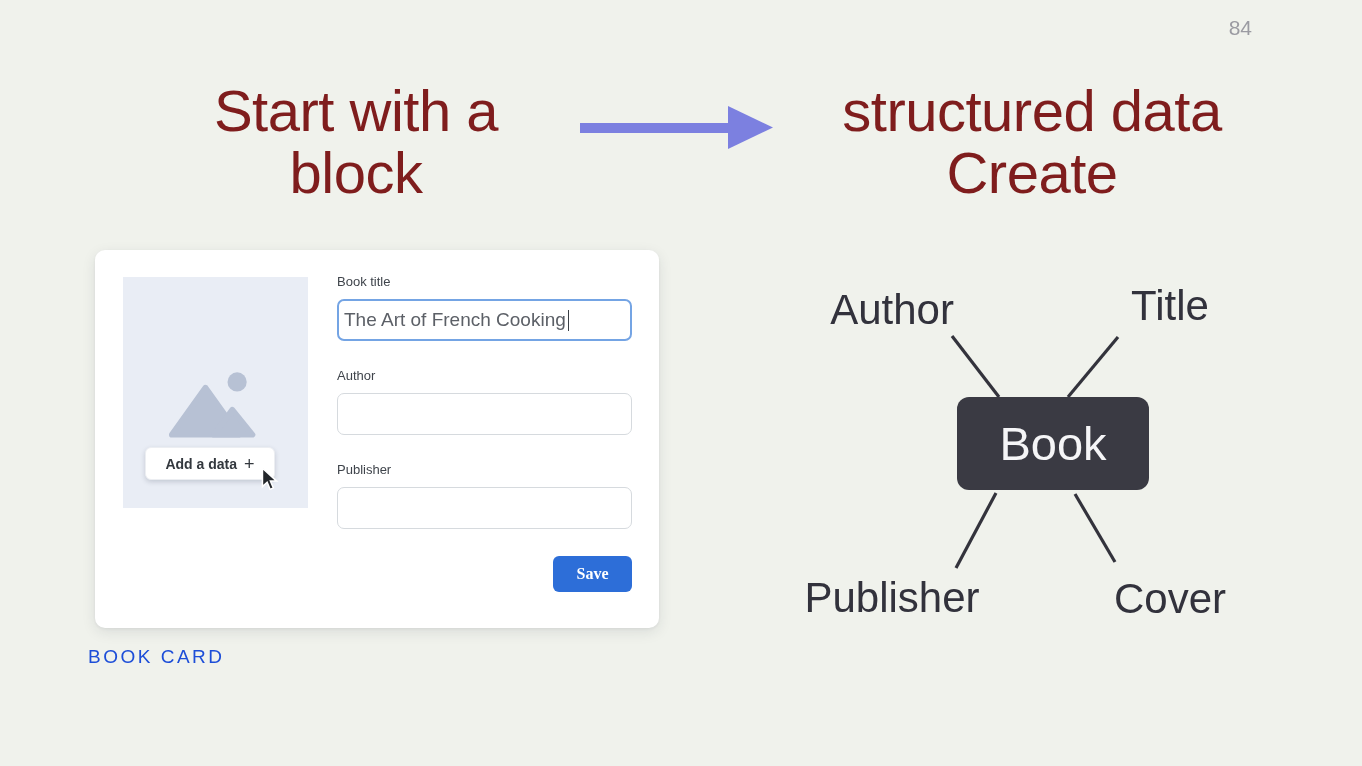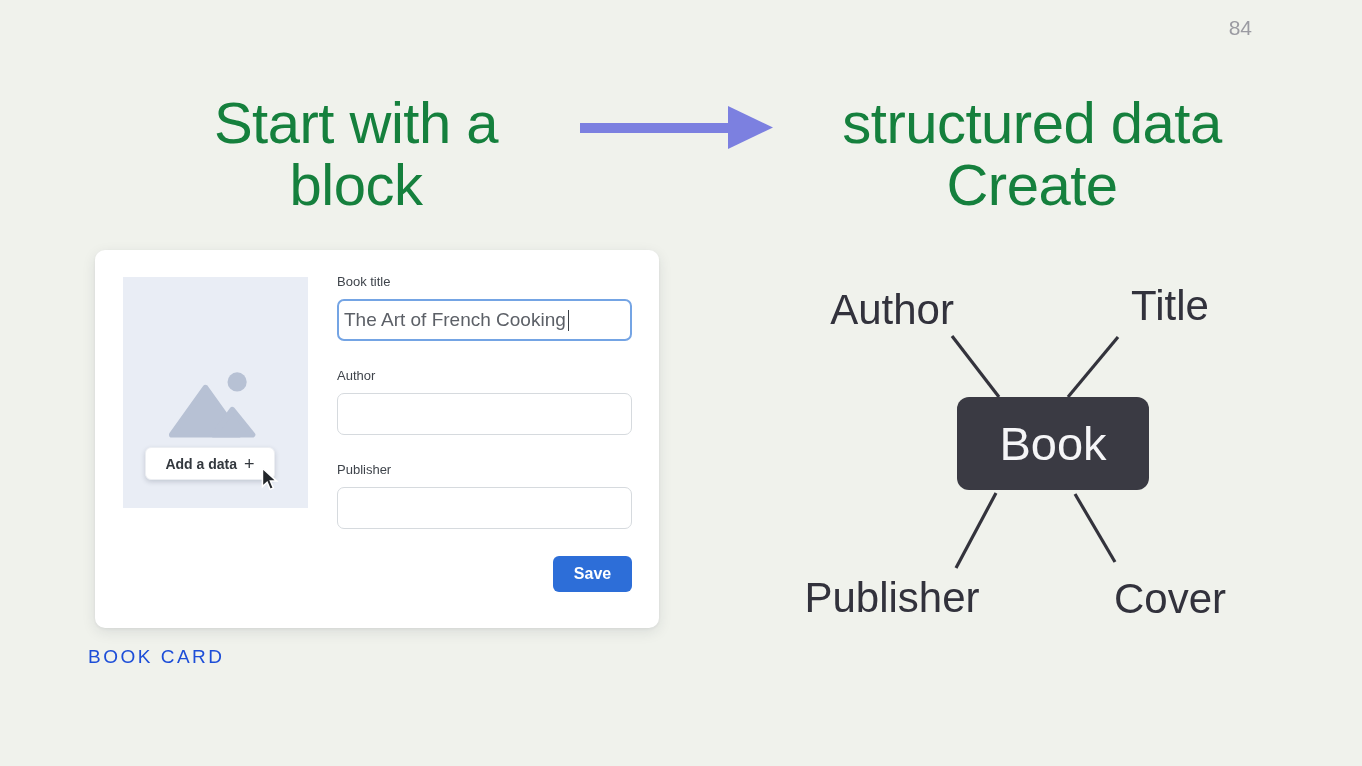--- a/index.html
+++ b/index.html
@@ -21,26 +21,26 @@
     position: absolute;
     top: 16px;
     right: 22px;
     font-size: 21px;
     color: #9b9ba2;
   }
 
   
   .heading {
     position: absolute;
-    top: 92px;
+    top: 80px;
     text-align: center;
     font-size: 58px;
     line-height: 62px;
     font-weight: 400;
-    color: #15803d;
+    color: #7f1d1d;
     letter-spacing: -0.5px;
   }
   .heading-left  { left: 136px; width: 440px; }
   .heading-right { left: 792px; width: 480px; }
 
   
   .arrow-svg {
     position: absolute;
     left: 578px;
     top: 104px;
@@ -144,21 +144,21 @@
     justify-content: flex-end;
     margin-top: 27px;
   }
   .save-button {
     width: 79px;
     height: 36px;
     background: #2d6ed8;
     border: none;
     border-radius: 6px;
     color: #ffffff;
-    font-family: Liberation Sans, sans-serif;
+    font-family: Liberation Serif, serif;
     font-size: 16px;
     font-weight: 700;
     cursor: pointer;
   }
 
   .caption {
     position: absolute;
     left: 88px;
     top: 646px;
     font-size: 19px;

